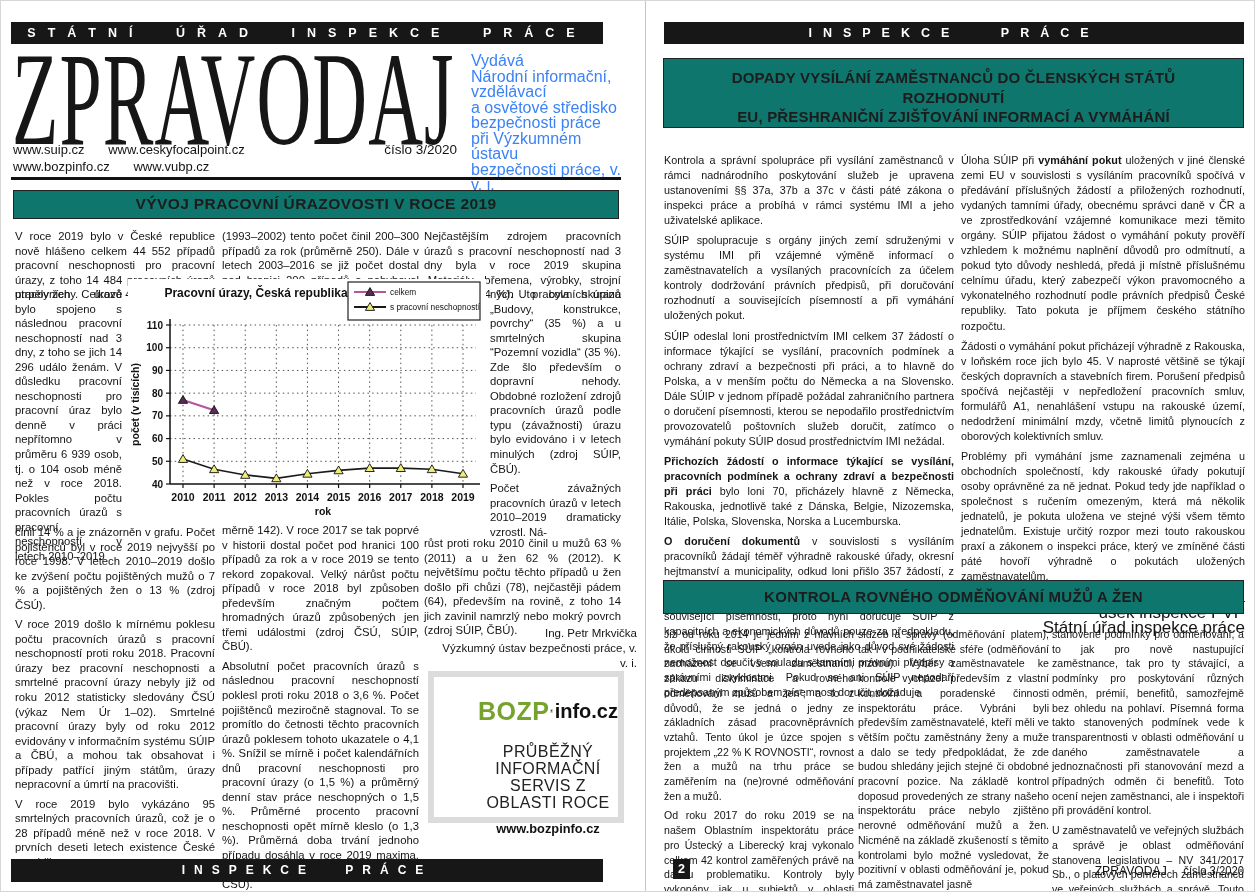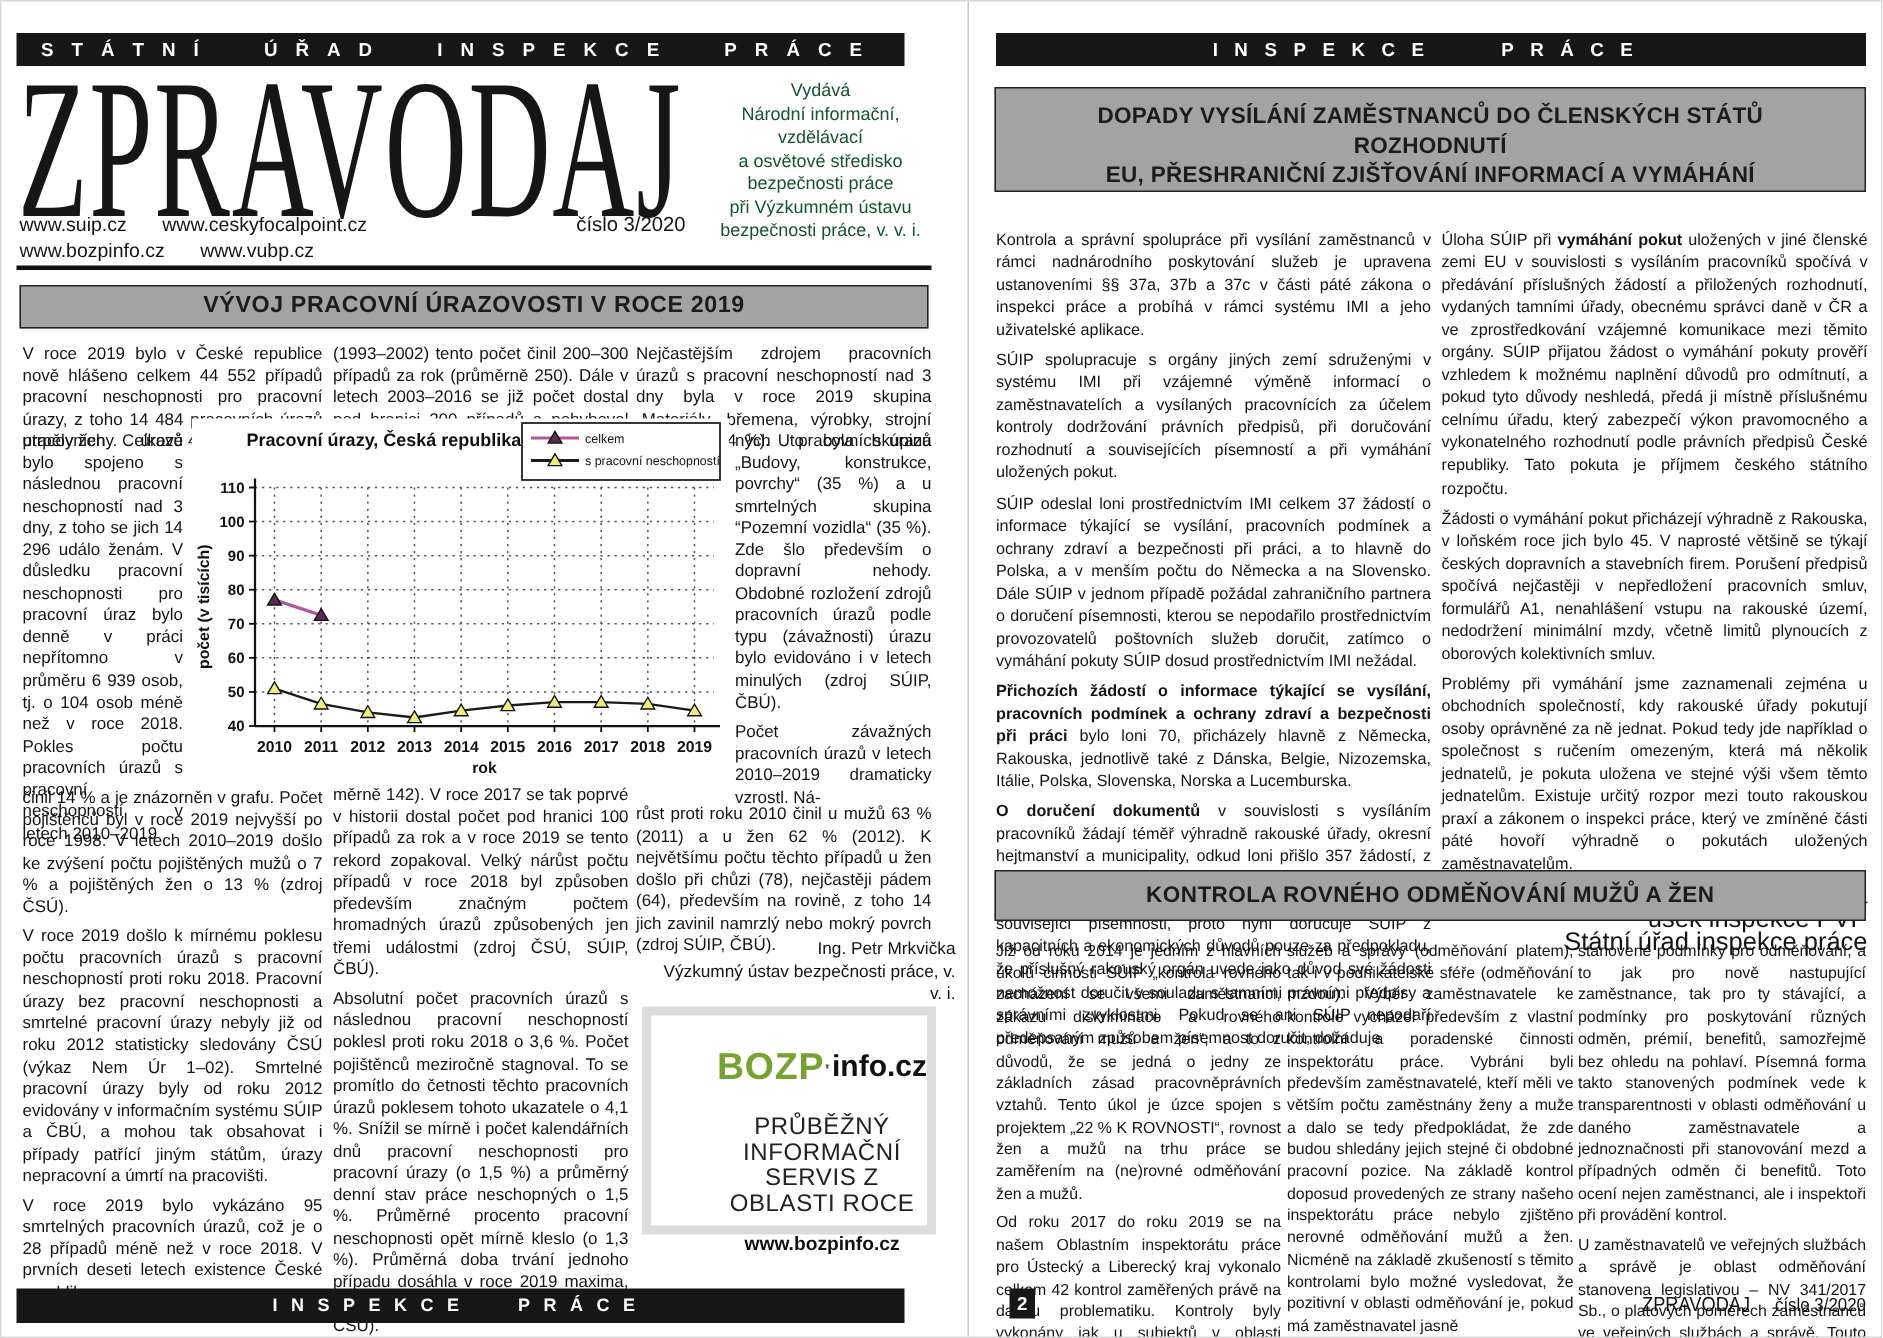--- a/index.html
+++ b/index.html
@@ -7,28 +7,28 @@
           font-family:"Liberation Sans",sans-serif;color:#141414;overflow:hidden;}
   .abs{position:absolute;}
   
   .banner{background:#171717;color:#fff;font-weight:bold;text-align:center;}
   #lp-banner{left:10px;top:21px;width:592px;height:22px;line-height:22px;font-size:12.5px;letter-spacing:12px;word-spacing:16px;}
   #rp-banner{left:663px;top:21px;width:580px;height:22px;line-height:22px;font-size:12.5px;letter-spacing:11px;word-spacing:26px;}
   #lp-footer{left:10px;top:858px;width:592px;height:23px;line-height:23px;font-size:12px;letter-spacing:9px;word-spacing:18px;}
   
   #lp-masthead{left:11px;top:32px;font-family:"Liberation Serif",serif;font-size:133px;line-height:1;color:#161616;
                transform:scaleX(0.57);transform-origin:0 0;letter-spacing:2px;white-space:nowrap;}
-  #lp-publisher{left:470px;top:52px;width:152px;font-size:12px;line-height:15.5px;color:#14532d;text-align:center;}
+  #lp-publisher{left:470px;top:52px;width:152px;font-size:16px;line-height:15.5px;color:#3b82f6;}
   #lp-urls1{left:12px;top:141px;font-size:13px;}
   #lp-urls2{left:12px;top:158px;font-size:13px;}
   .urlgap{margin-right:20px;}
   #lp-issue{left:338px;top:141px;width:118px;text-align:right;font-size:13.5px;}
   #lp-rule{left:10px;top:176px;width:610px;height:2.5px;background:#111;}
   
-  .titlebox{border:1.6px solid #222;background:#a3a3a3;text-align:center;font-weight:bold;color:#1c1c1c;box-sizing:border-box;}
+  .titlebox{border:1.6px solid #222;background:#0f766e;text-align:center;font-weight:bold;color:#1c1c1c;box-sizing:border-box;}
   #lp-title{left:12px;top:189px;width:606px;height:29px;line-height:26px;font-size:15.5px;letter-spacing:.4px;}
   #rp-title1{left:662px;top:57px;width:581px;height:70px;font-size:15px;line-height:19.5px;padding-top:9px;letter-spacing:.2px;}
   #rp-title2{left:662px;top:579px;width:581px;height:34px;line-height:31px;font-size:15px;letter-spacing:.3px;}
   
   .bt{font-size:11.3px;line-height:14.55px;text-align:justify;}
   .bt p,.rt p,.rt2 p{margin:0 0 5px 0;}
   .rt{font-size:10.8px;line-height:15.05px;text-align:justify;}
   .rt2{font-size:10.6px;line-height:14.7px;text-align:justify;}
   #lp-c1a{left:14px;top:228px;width:200px;height:58px;}
   #lp-c1b{left:14px;top:286px;width:107px;height:242px;}

